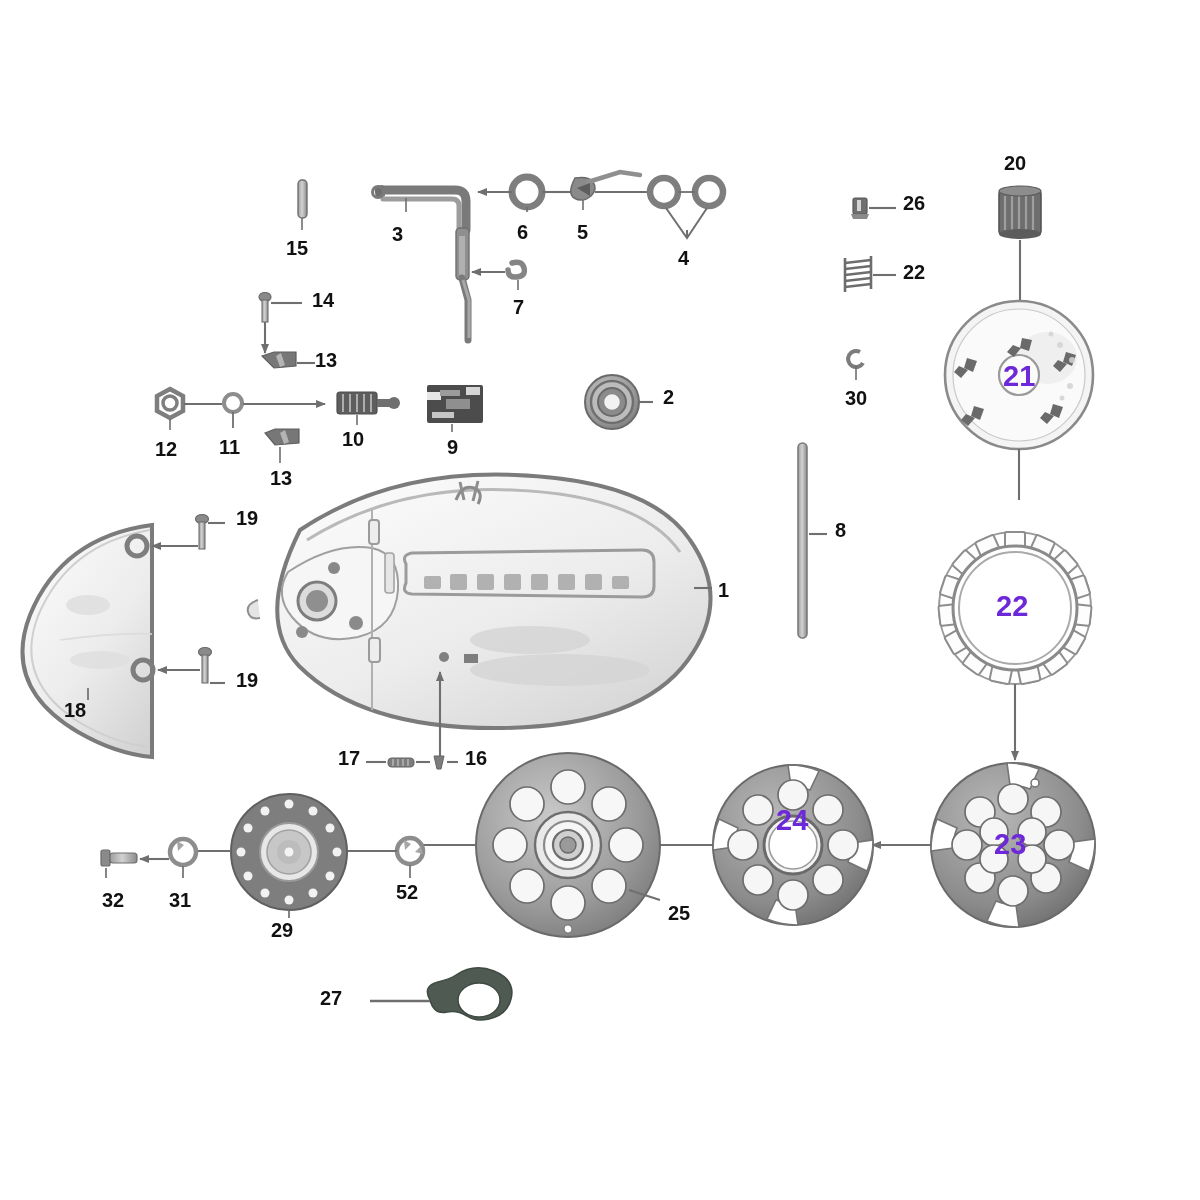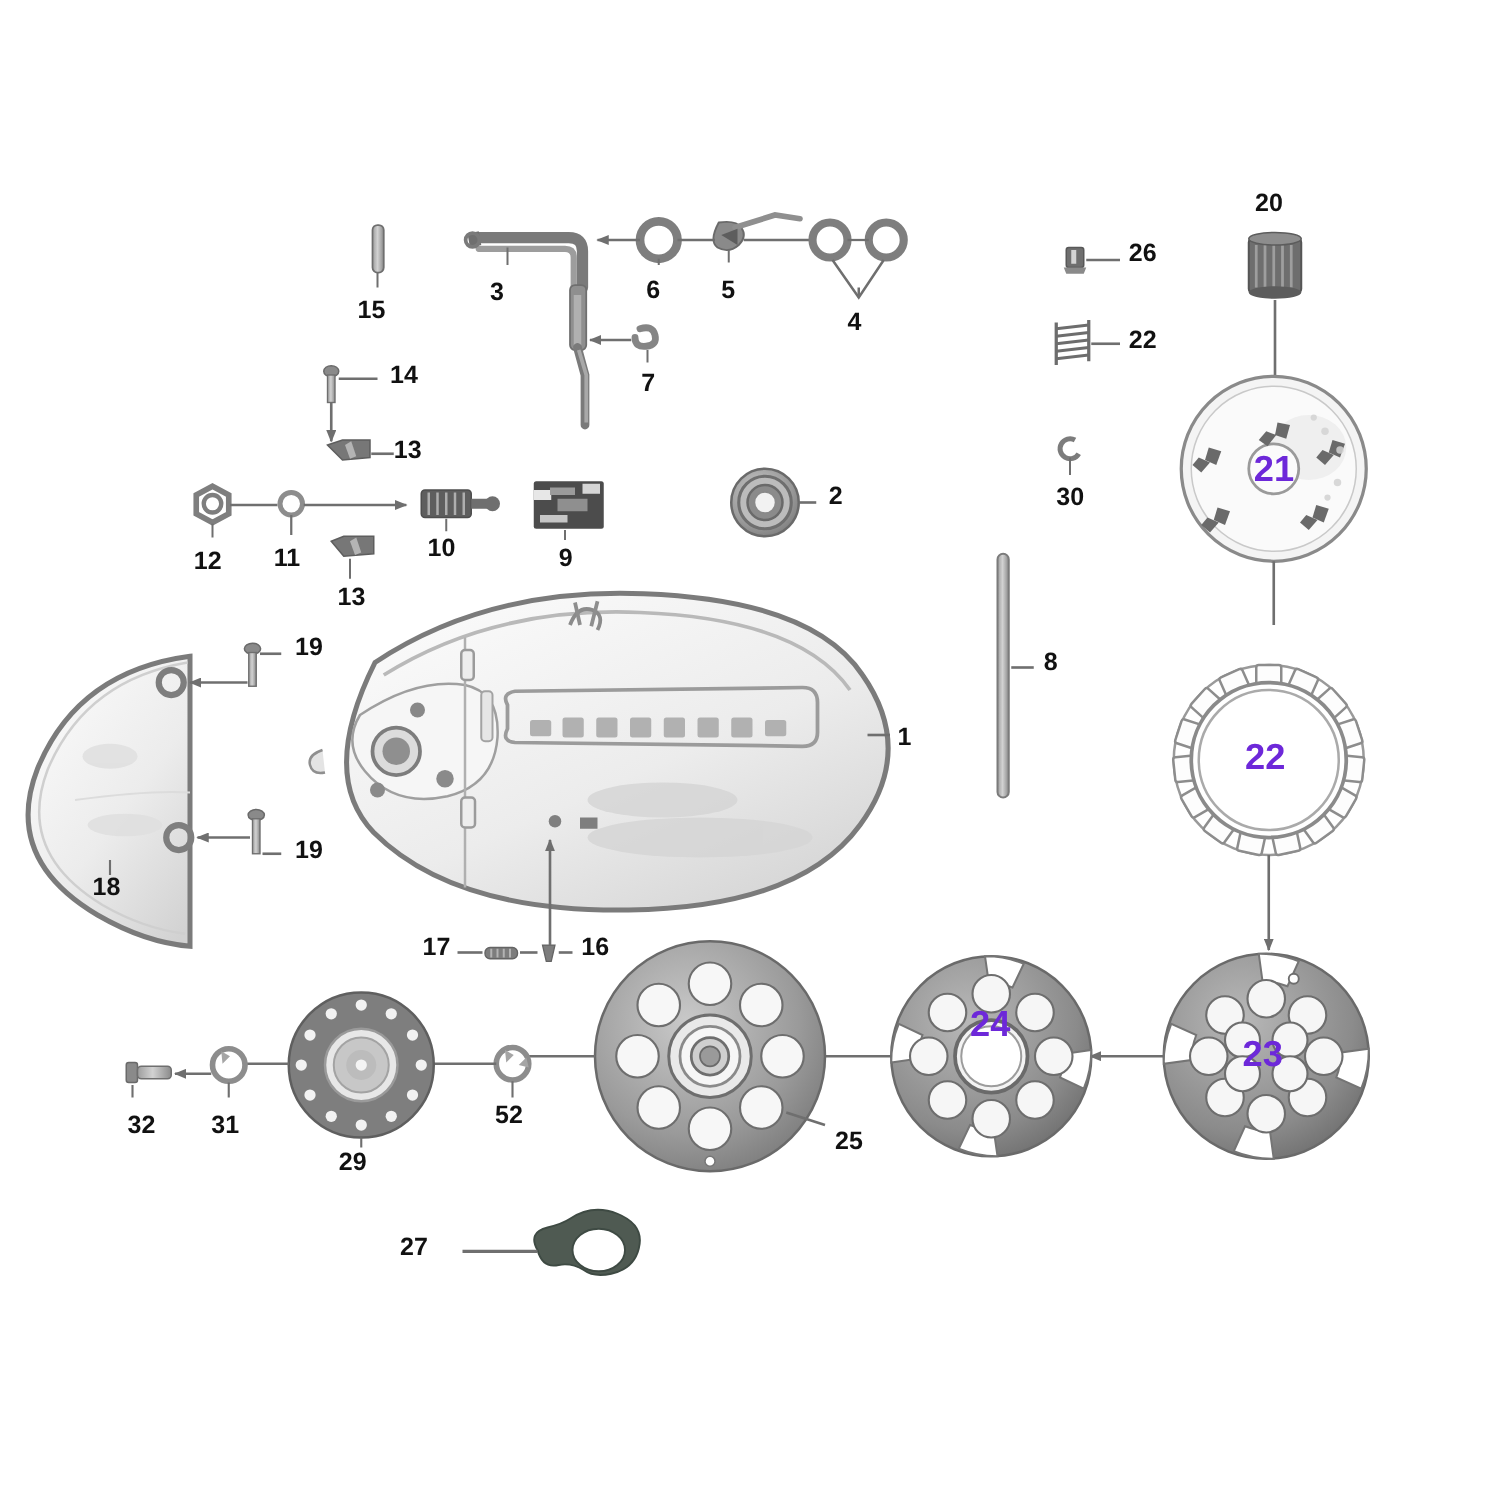--- a/index.html
+++ b/index.html
@@ -513,21 +513,21 @@
 <div class="lbl n" style="left:447px;top:437px;">9</div>
 <div class="lbl n" style="left:342px;top:429px;">10</div>
 <div class="lbl n" style="left:219px;top:437px;">11</div>
 <div class="lbl n" style="left:155px;top:439px;">12</div>
 <div class="lbl n" style="left:315px;top:350px;">13</div>
 <div class="lbl n" style="left:270px;top:468px;">13</div>
 <div class="lbl n" style="left:312px;top:290px;">14</div>
 <div class="lbl n" style="left:286px;top:238px;text-align:center;">15</div>
 <div class="lbl n" style="left:465px;top:748px;">16</div>
 <div class="lbl n" style="left:338px;top:748px;">17</div>
-<div class="lbl n" style="left:64px;top:700px;margin-left:10px;">18</div>
+<div class="lbl n" style="left:64px;top:700px;">18</div>
 <div class="lbl n" style="left:236px;top:508px;">19</div>
 <div class="lbl n" style="left:236px;top:670px;">19</div>
 <div class="lbl n" style="left:1004px;top:153px;">20</div>
 <div class="lbl inner" style="left:1003px;top:362px;">21</div>
 <div class="lbl inner" style="left:996px;top:592px;">22</div>
 <div class="lbl inner" style="left:994px;top:830px;">23</div>
 <div class="lbl inner" style="left:776px;top:806px;">24</div>
 <div class="lbl n" style="left:668px;top:903px;">25</div>
 <div class="lbl n" style="left:903px;top:193px;">26</div>
 <div class="lbl n" style="left:903px;top:262px;">22</div>

